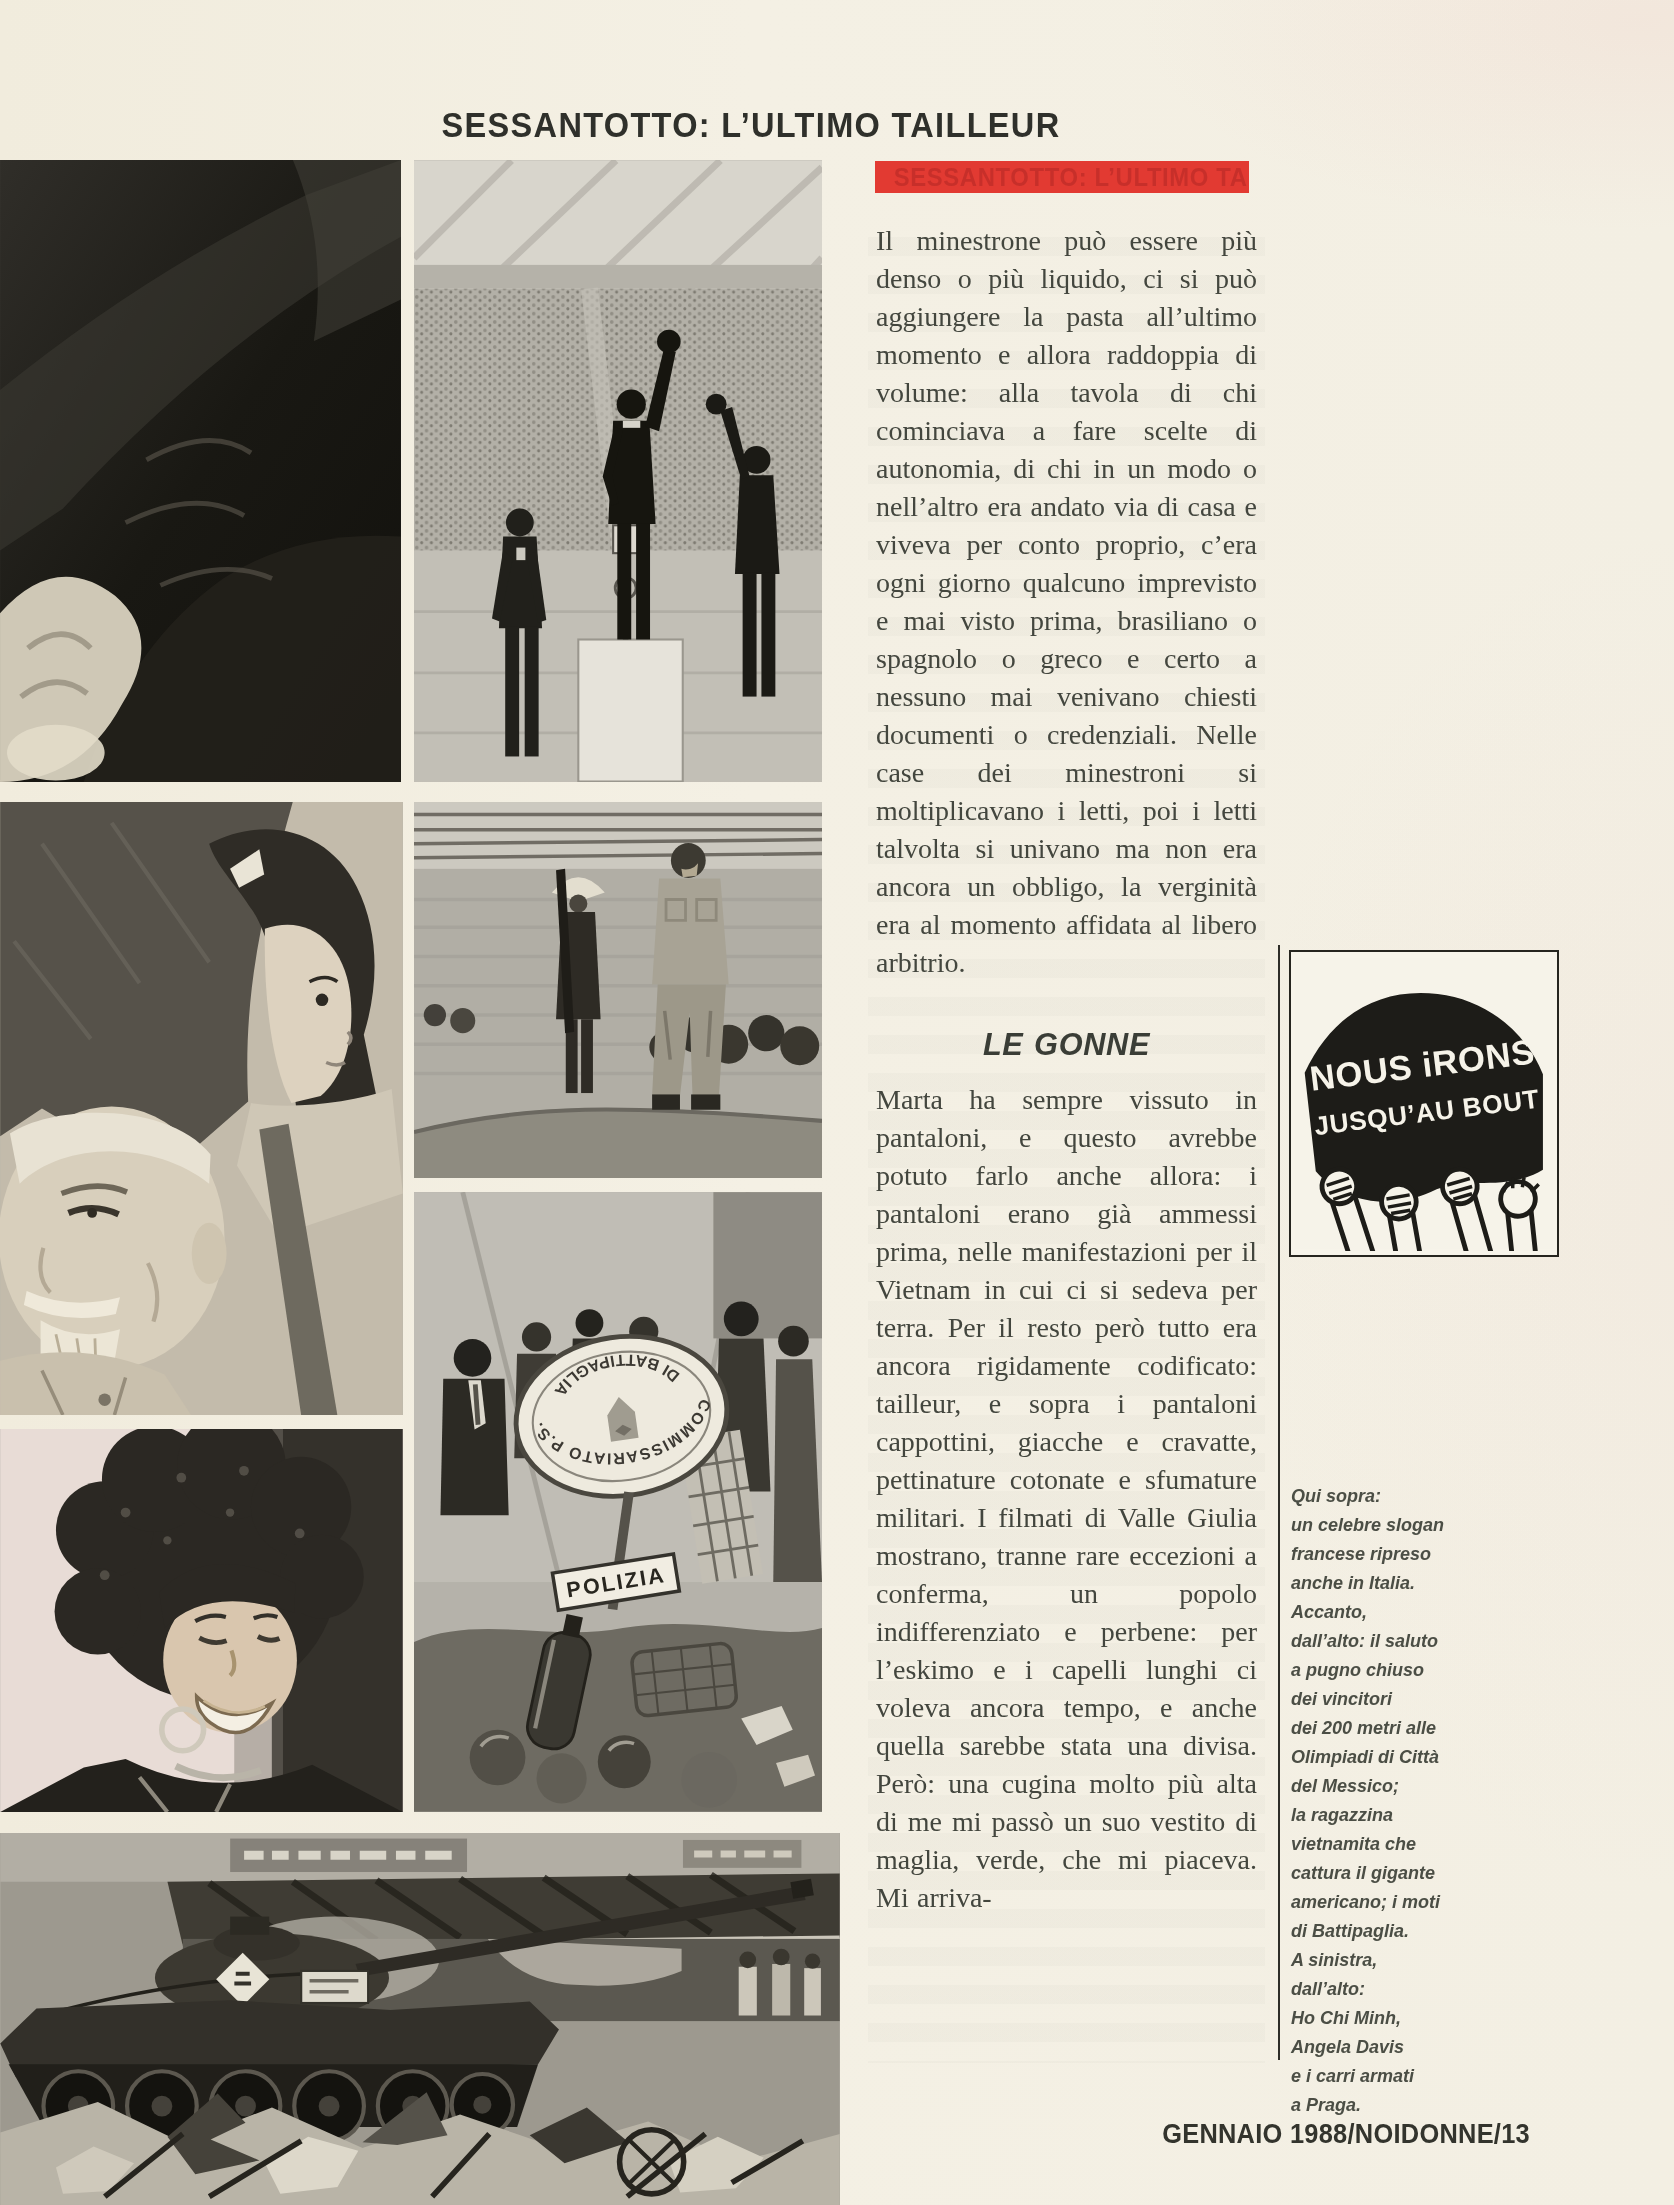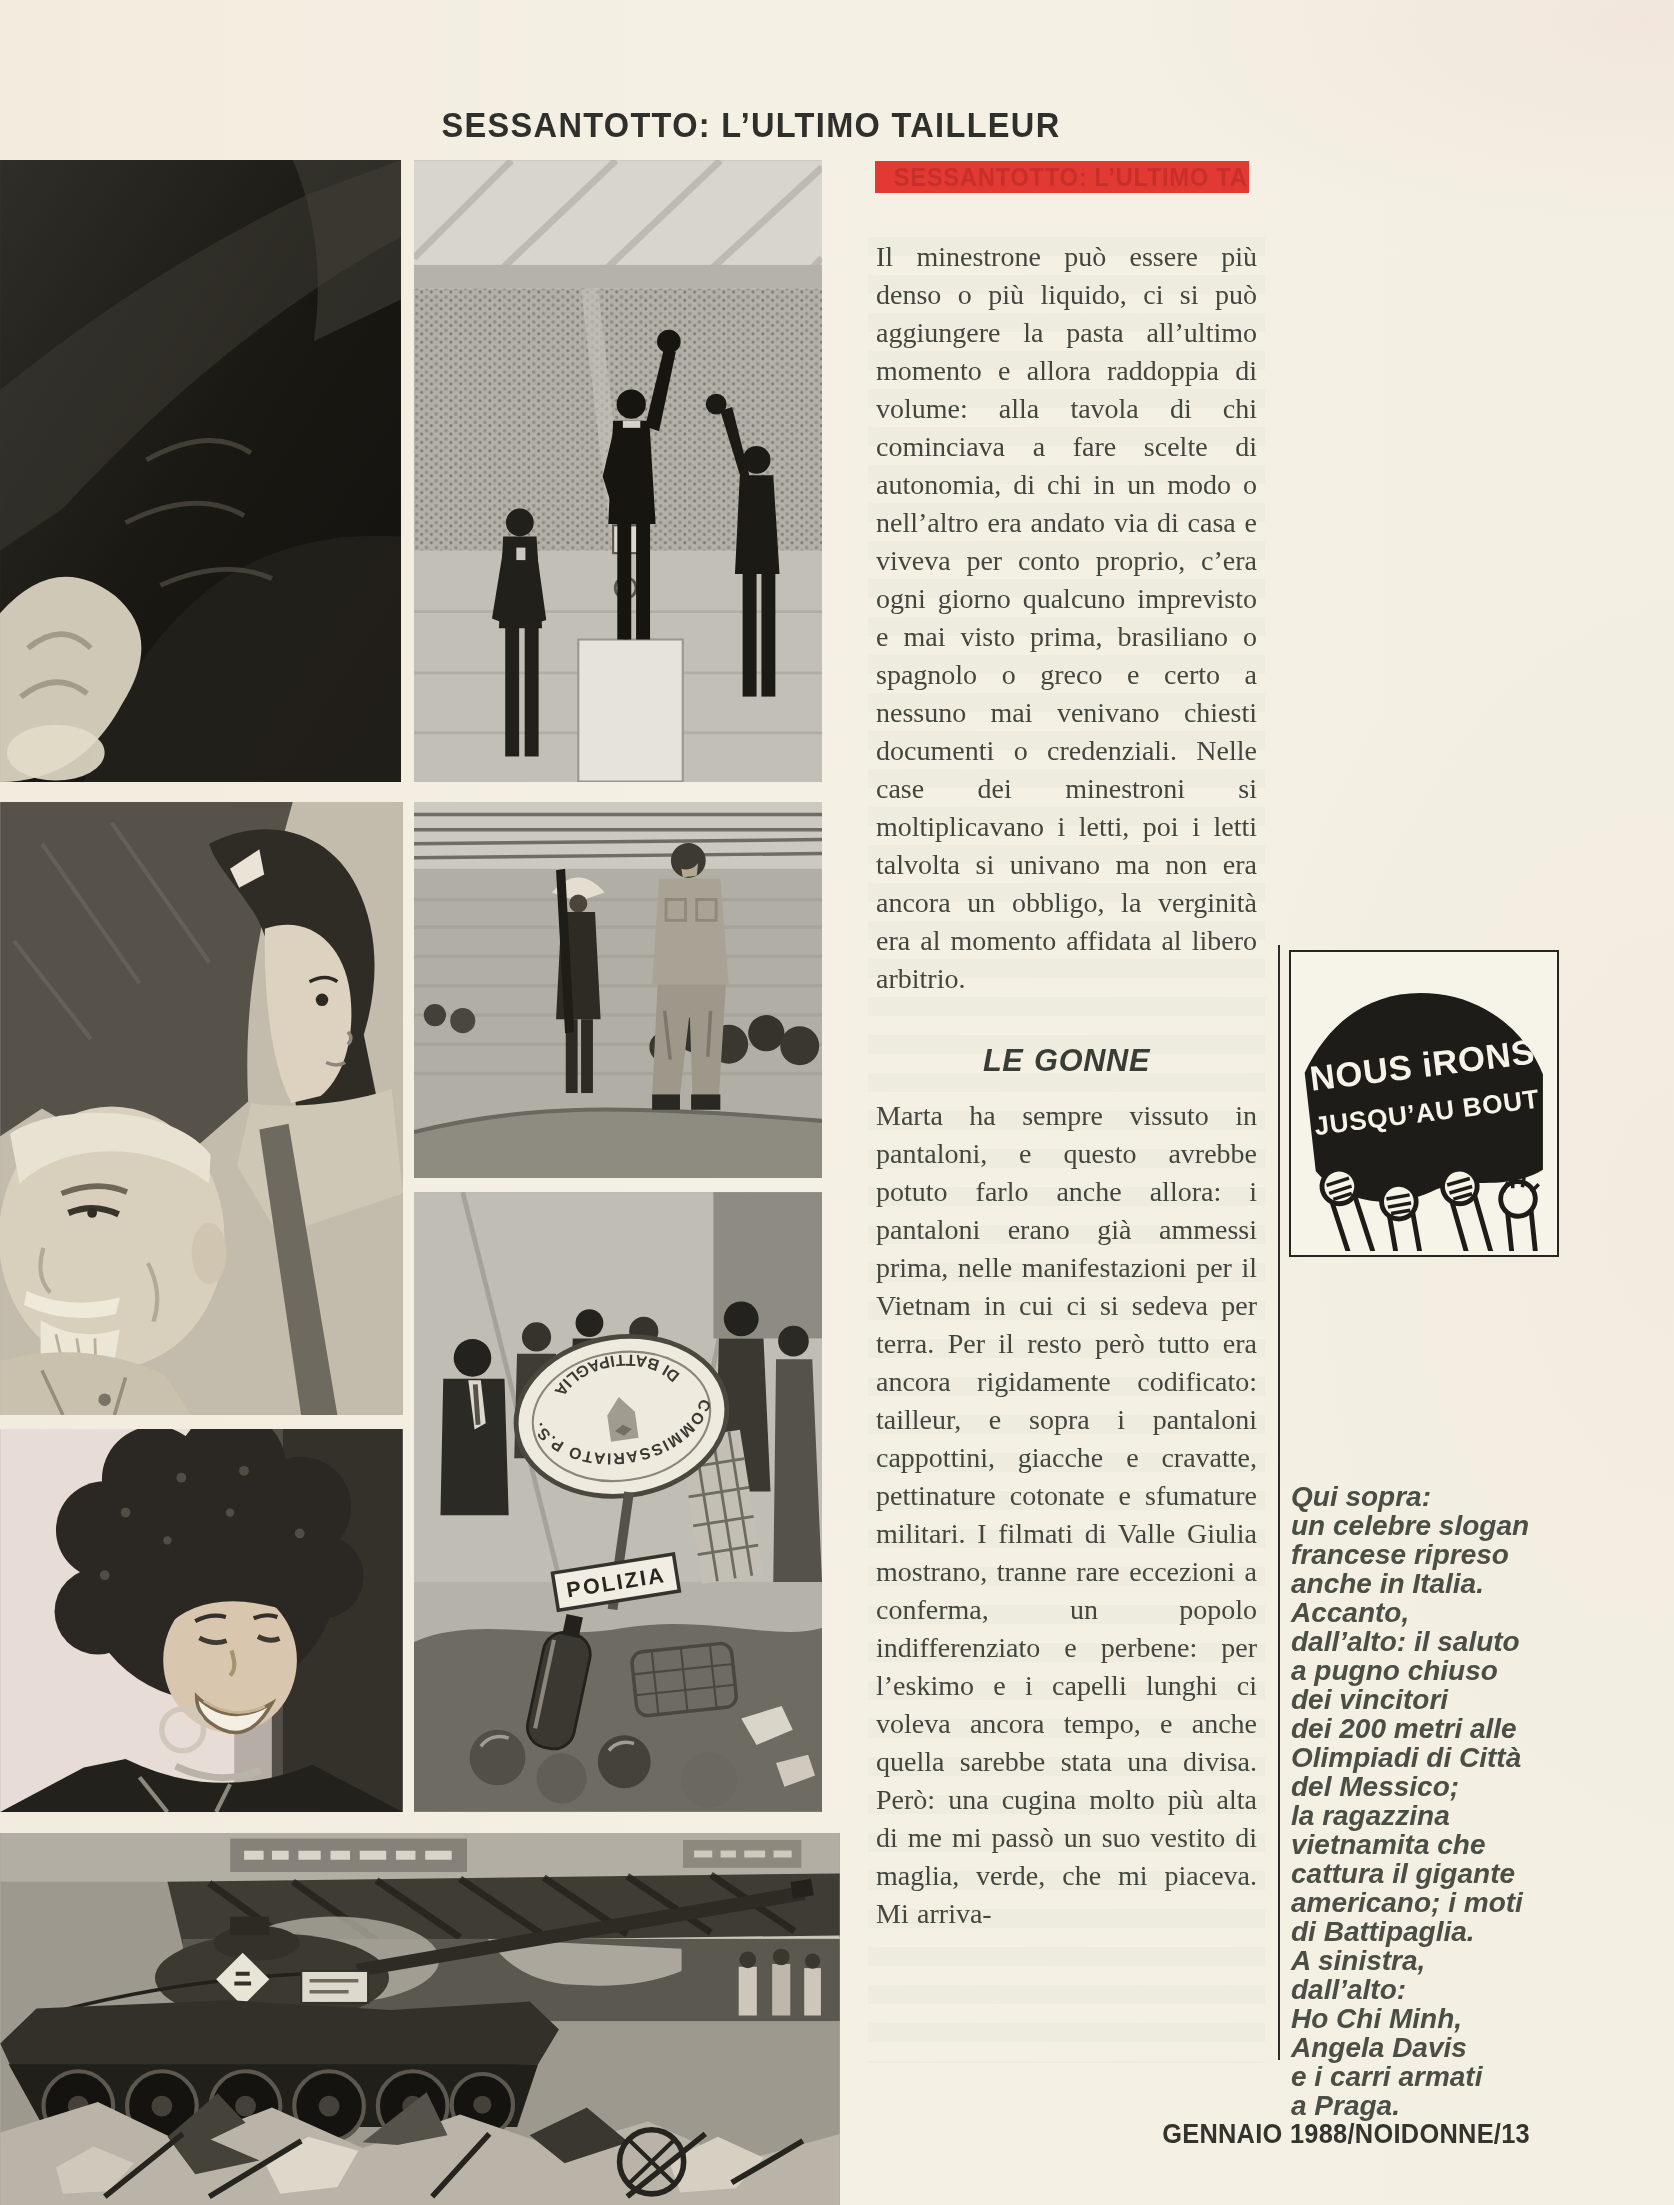--- a/index.html
+++ b/index.html
@@ -33,39 +33,39 @@
   .ph-capture     {left:414px; top:802px;width:408px; height:376px;}
   .ph-battipaglia {left:414px; top:1192px;width:408px; height:620px;}
   .ph-davis       {left:0;    top:1429px;width:403px; height:383px;}
   .ph-tank        {left:0;    top:1833px;width:840px;height:372px;}
   .ghost-lines{
     position:absolute;left:868px;top:237px;width:397px;height:1826px;
     background:repeating-linear-gradient(180deg,rgba(150,152,140,.05) 0 19px,rgba(150,152,140,0) 19px 38px);
     pointer-events:none;
   }
   .article{
-    position:absolute;left:876px;top:238px;width:381px;height:1882px;overflow:hidden;
+    position:absolute;left:876px;top:222px;width:381px;height:1882px;overflow:hidden;
     font-family:"Liberation Serif",serif;font-size:28px;line-height:38px;
     text-align:justify;color:#43463e;word-spacing:1.4px;hyphens:auto;
   }
   .article p{margin:0;}
   .section-heading{
     font-family:"Liberation Sans",sans-serif;font-style:italic;font-weight:700;
     font-size:32px;letter-spacing:0.7px;text-align:center;color:#3a3d36;
     margin:43px 0 18px;transform:scaleX(.96);
   }
   .rule-v{position:absolute;left:1278px;top:945px;width:2.1px;height:1115px;background:#2e2d28;}
   .poster{
     position:absolute;left:1289px;top:950px;width:270px;height:307px;
     background:#f7f4ea;border:2.1px solid #26251f;box-sizing:border-box;padding:4.2px;
   }
   .poster svg{display:block;width:100%;height:100%;}
   .caption{
     position:absolute;left:1291px;top:1482px;width:286px;
-    font-weight:700;font-style:italic;font-size:28px;line-height:29px;
+    font-weight:700;font-style:italic;font-size:18px;line-height:29px;
     color:#4b4e45;white-space:pre-line;
   }
   .folio{
     position:absolute;left:871px;top:2119px;width:659px;text-align:right;
     font-weight:700;font-size:27px;letter-spacing:0.3px;color:#33342d;
     transform:scaleX(.94);transform-origin:right;white-space:nowrap;
   }
 </style>
 </head>
 <body>

